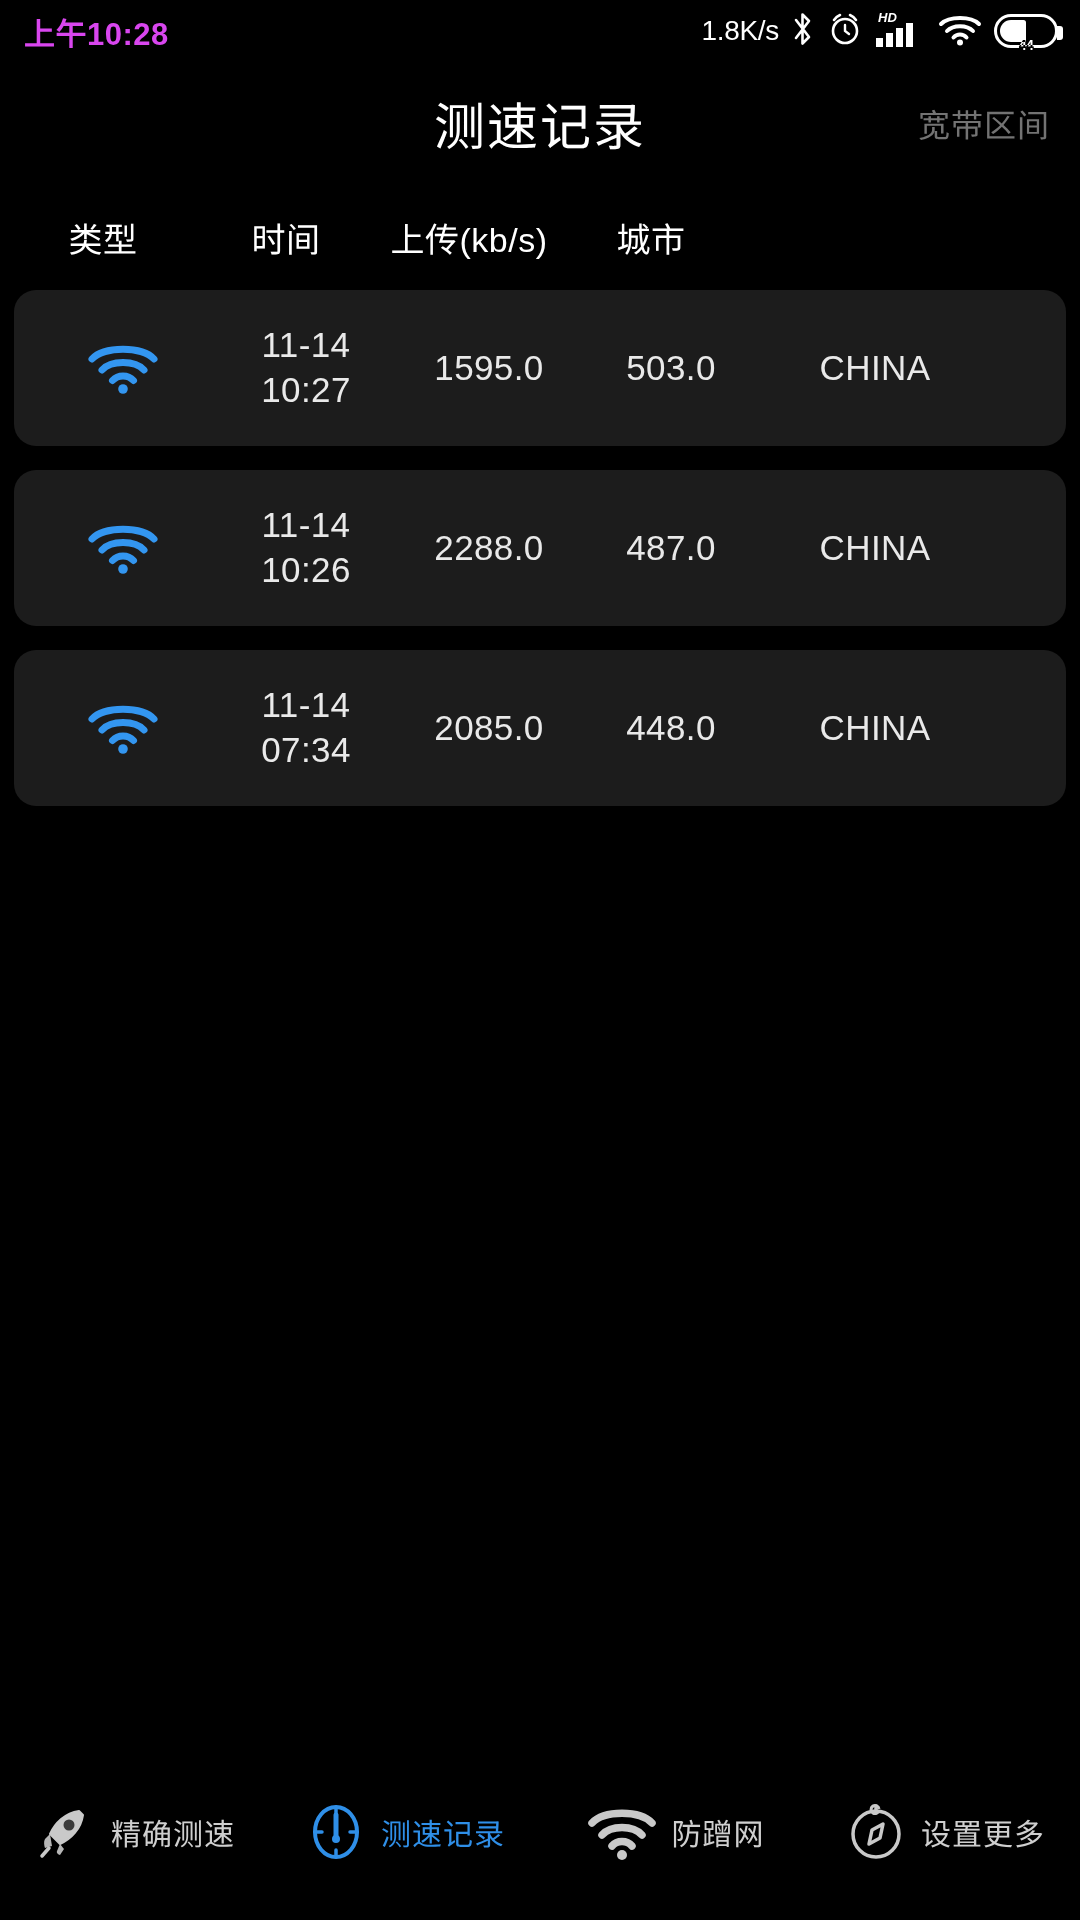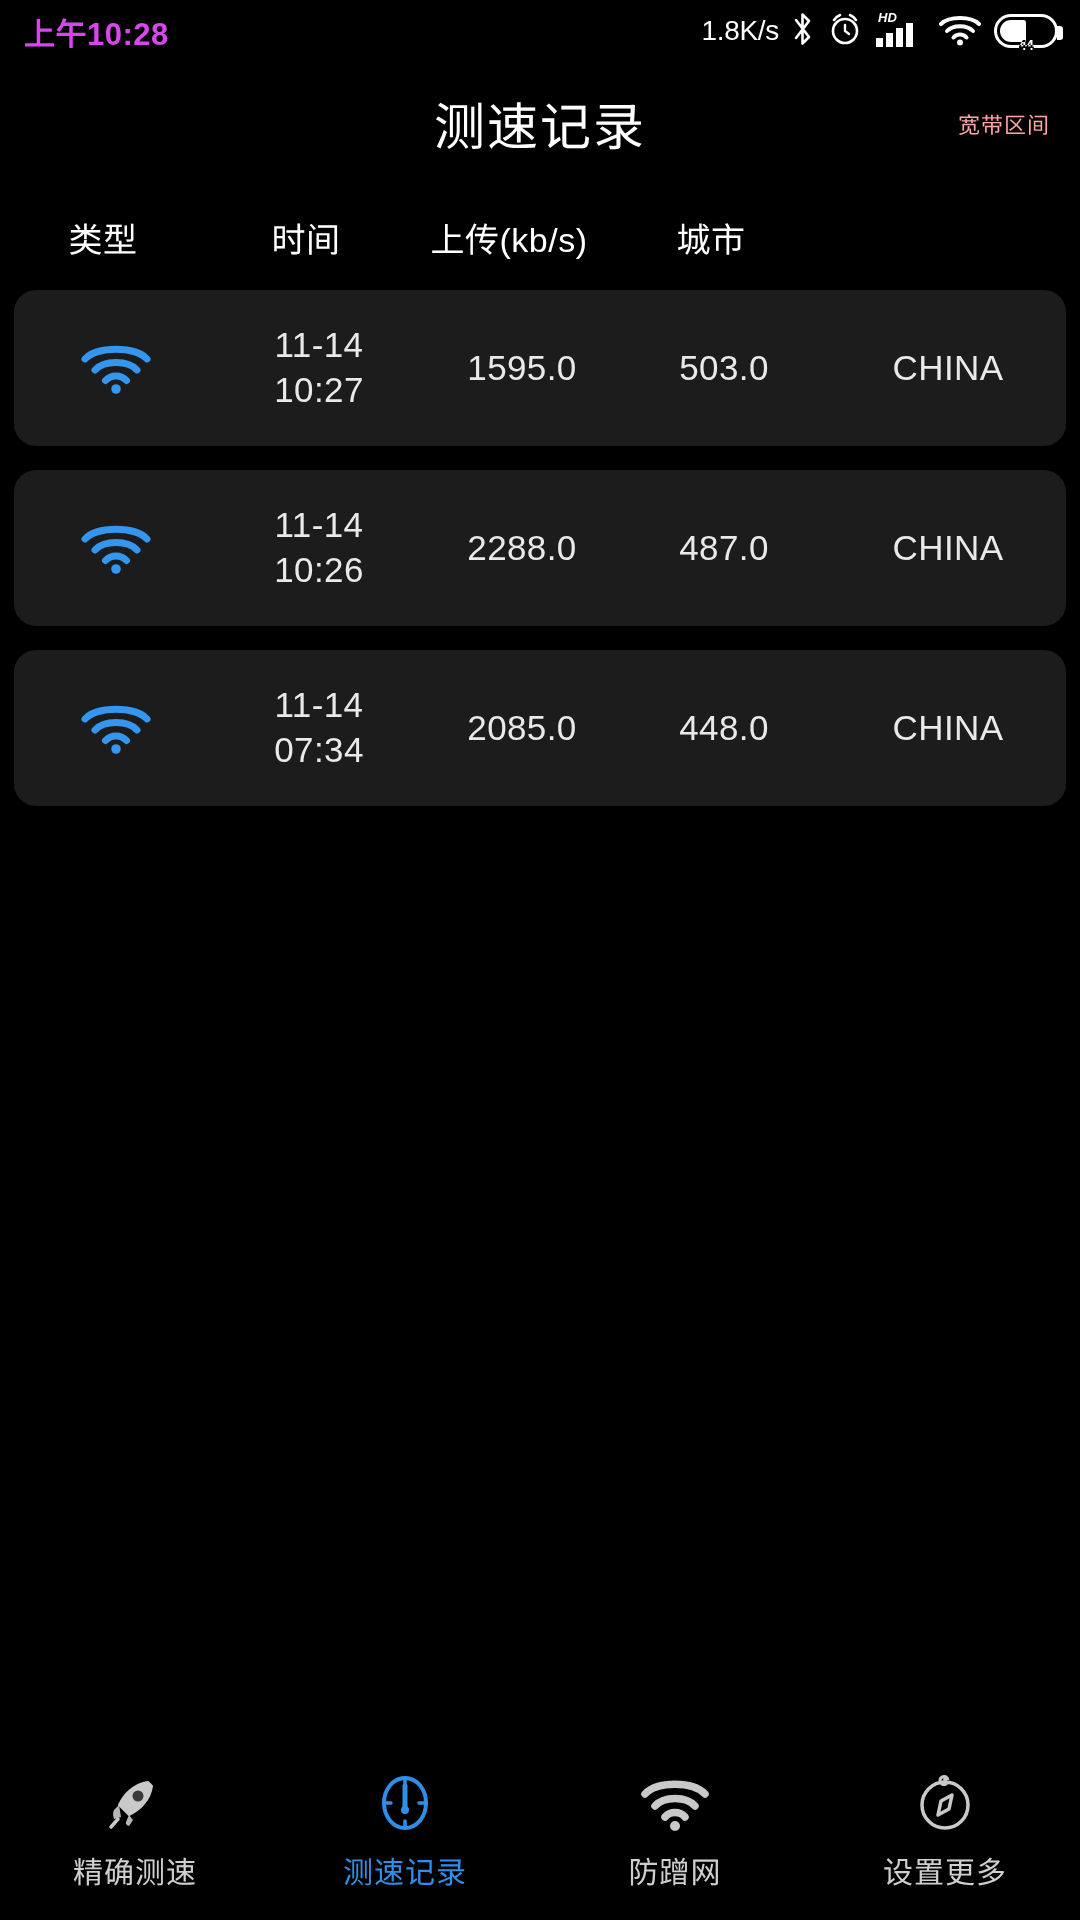--- a/index.html
+++ b/index.html
@@ -53,64 +53,63 @@
     position:absolute; top:62px; left:0; width:1080px; height:122px;
   }
   #page-title{
     position:absolute; left:0; right:0; top:0; height:122px;
     display:flex; align-items:center; justify-content:center;
     font-size:51px; color:#ffffff; letter-spacing:2px; font-weight:400;
   }
   #broadband-range-button{
     position:absolute; right:30px; top:0; height:122px;
     display:flex; align-items:center;
-    font-size:22px; color:#fca5a5; letter-spacing:1px;
+    font-size:32px; color:#737373; letter-spacing:1px;
   }
 
   
   #table{
     position:absolute; top:184px; left:0; width:1080px;
   }
   .row-grid{
     display:grid;
     grid-template-columns:186px 180px 186px 178px 230px;
     align-items:center;
-    gap:20px;
   }
   #table-header{
     height:106px;
     font-size:34px; color:#ffffff;
     padding-left:10px;
   }
   #table-header .th{ text-align:center; white-space:nowrap; letter-spacing:.5px; }
 
   .record-card{
     margin:0 14px 24px 14px;
     background:#1c1c1c;
     border-radius:22px;
     height:156px;
-    padding-left:9px;
+    padding-left:16px;
   }
   .record-card .cell{
     text-align:center; font-size:35px; color:#e9e9e9; letter-spacing:.4px;
   }
   .cell-time{ line-height:1.28; font-size:35px; }
   .cell-icon{ display:flex; align-items:center; justify-content:center; }
 
   
   .wifi-blue svg{ display:block; }
 
   
   #bottom-nav{
     position:absolute; left:0; bottom:0; width:1080px; height:176px;
     display:grid; grid-template-columns:repeat(4,1fr);
     align-items:center; background:#000000;
   }
   .nav-item{
-    display:flex; flex-direction:column; align-items:center; justify-content:center;
+    display:flex; flex-direction:row; align-items:center; justify-content:center;
     gap:14px; height:176px;
   }
   .nav-icon{ height:62px; display:flex; align-items:flex-end; justify-content:center; }
   .nav-label{ font-size:30px; color:#cfcfcf; letter-spacing:1px; }
   .nav-item.active .nav-label{ color:#2f8fe8; }
 </style>
 </head>
 <body>
 
 <div id="status-bar">

